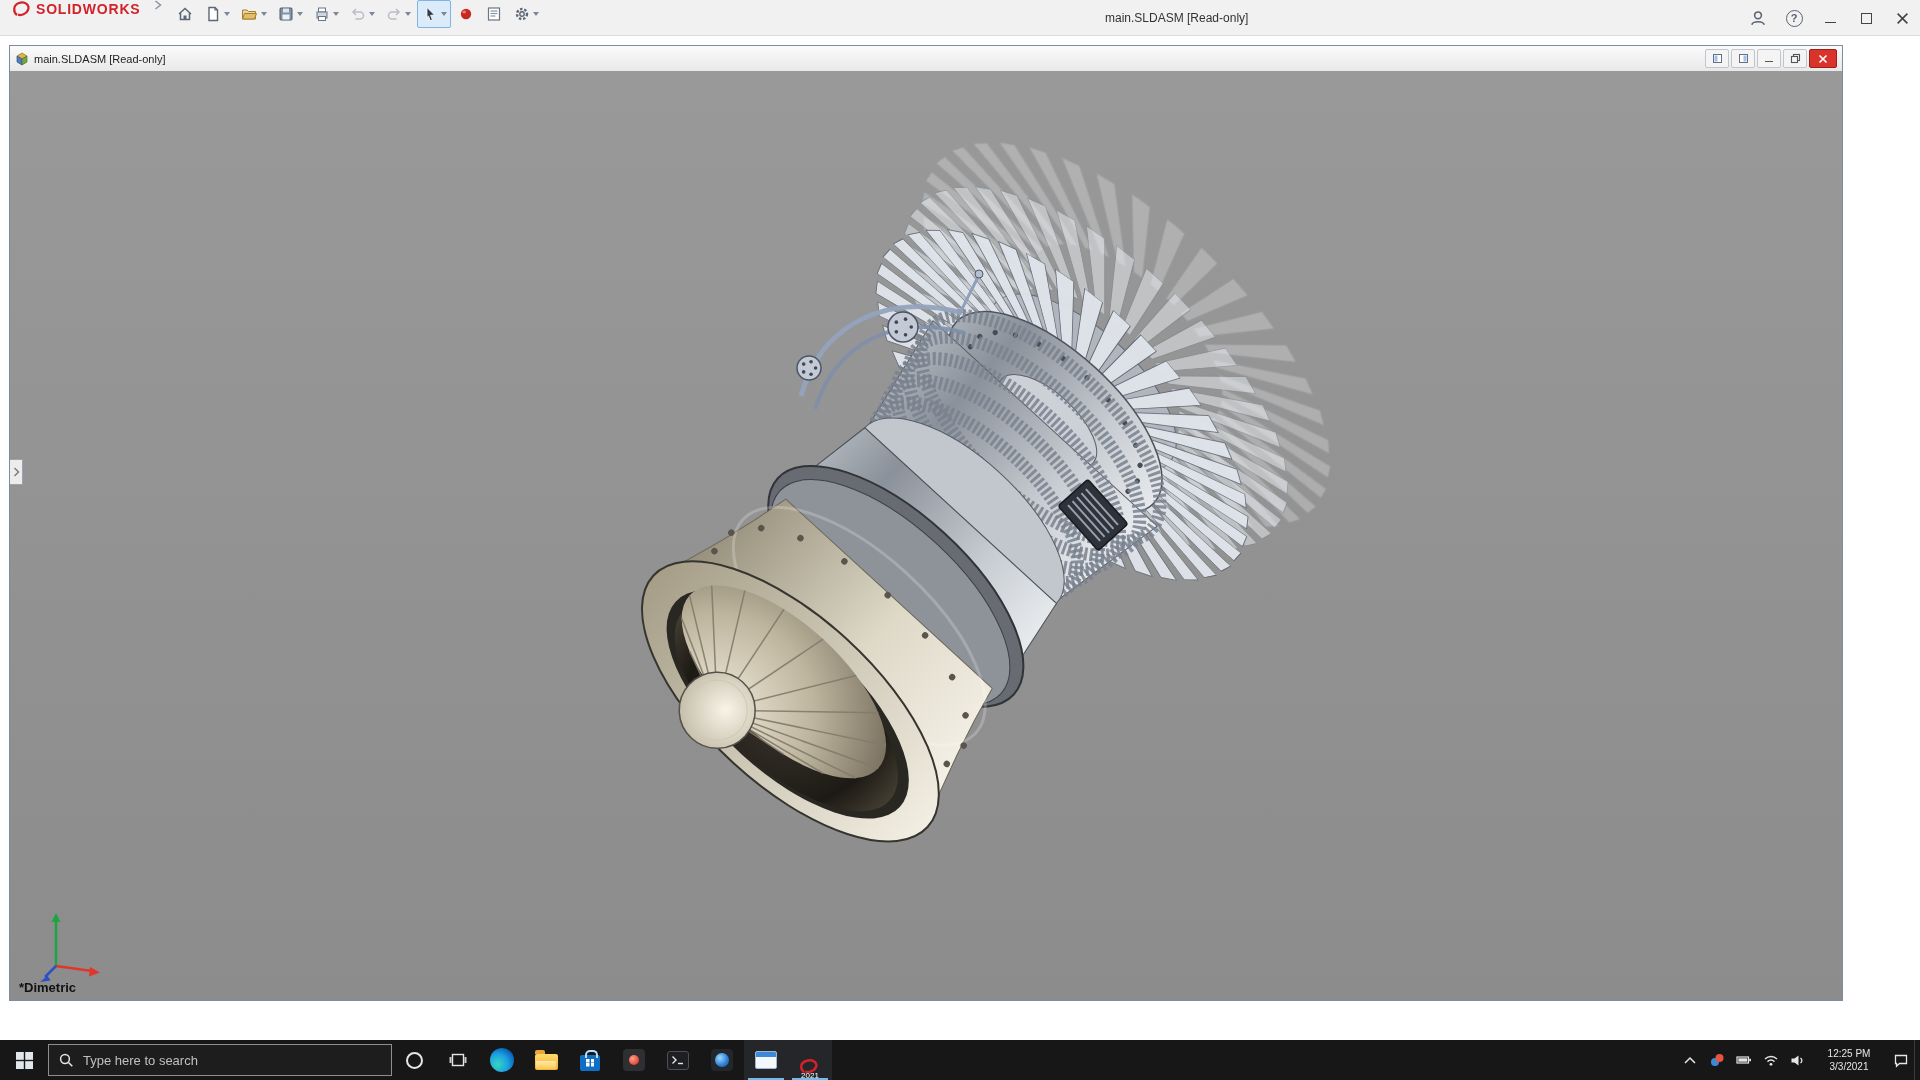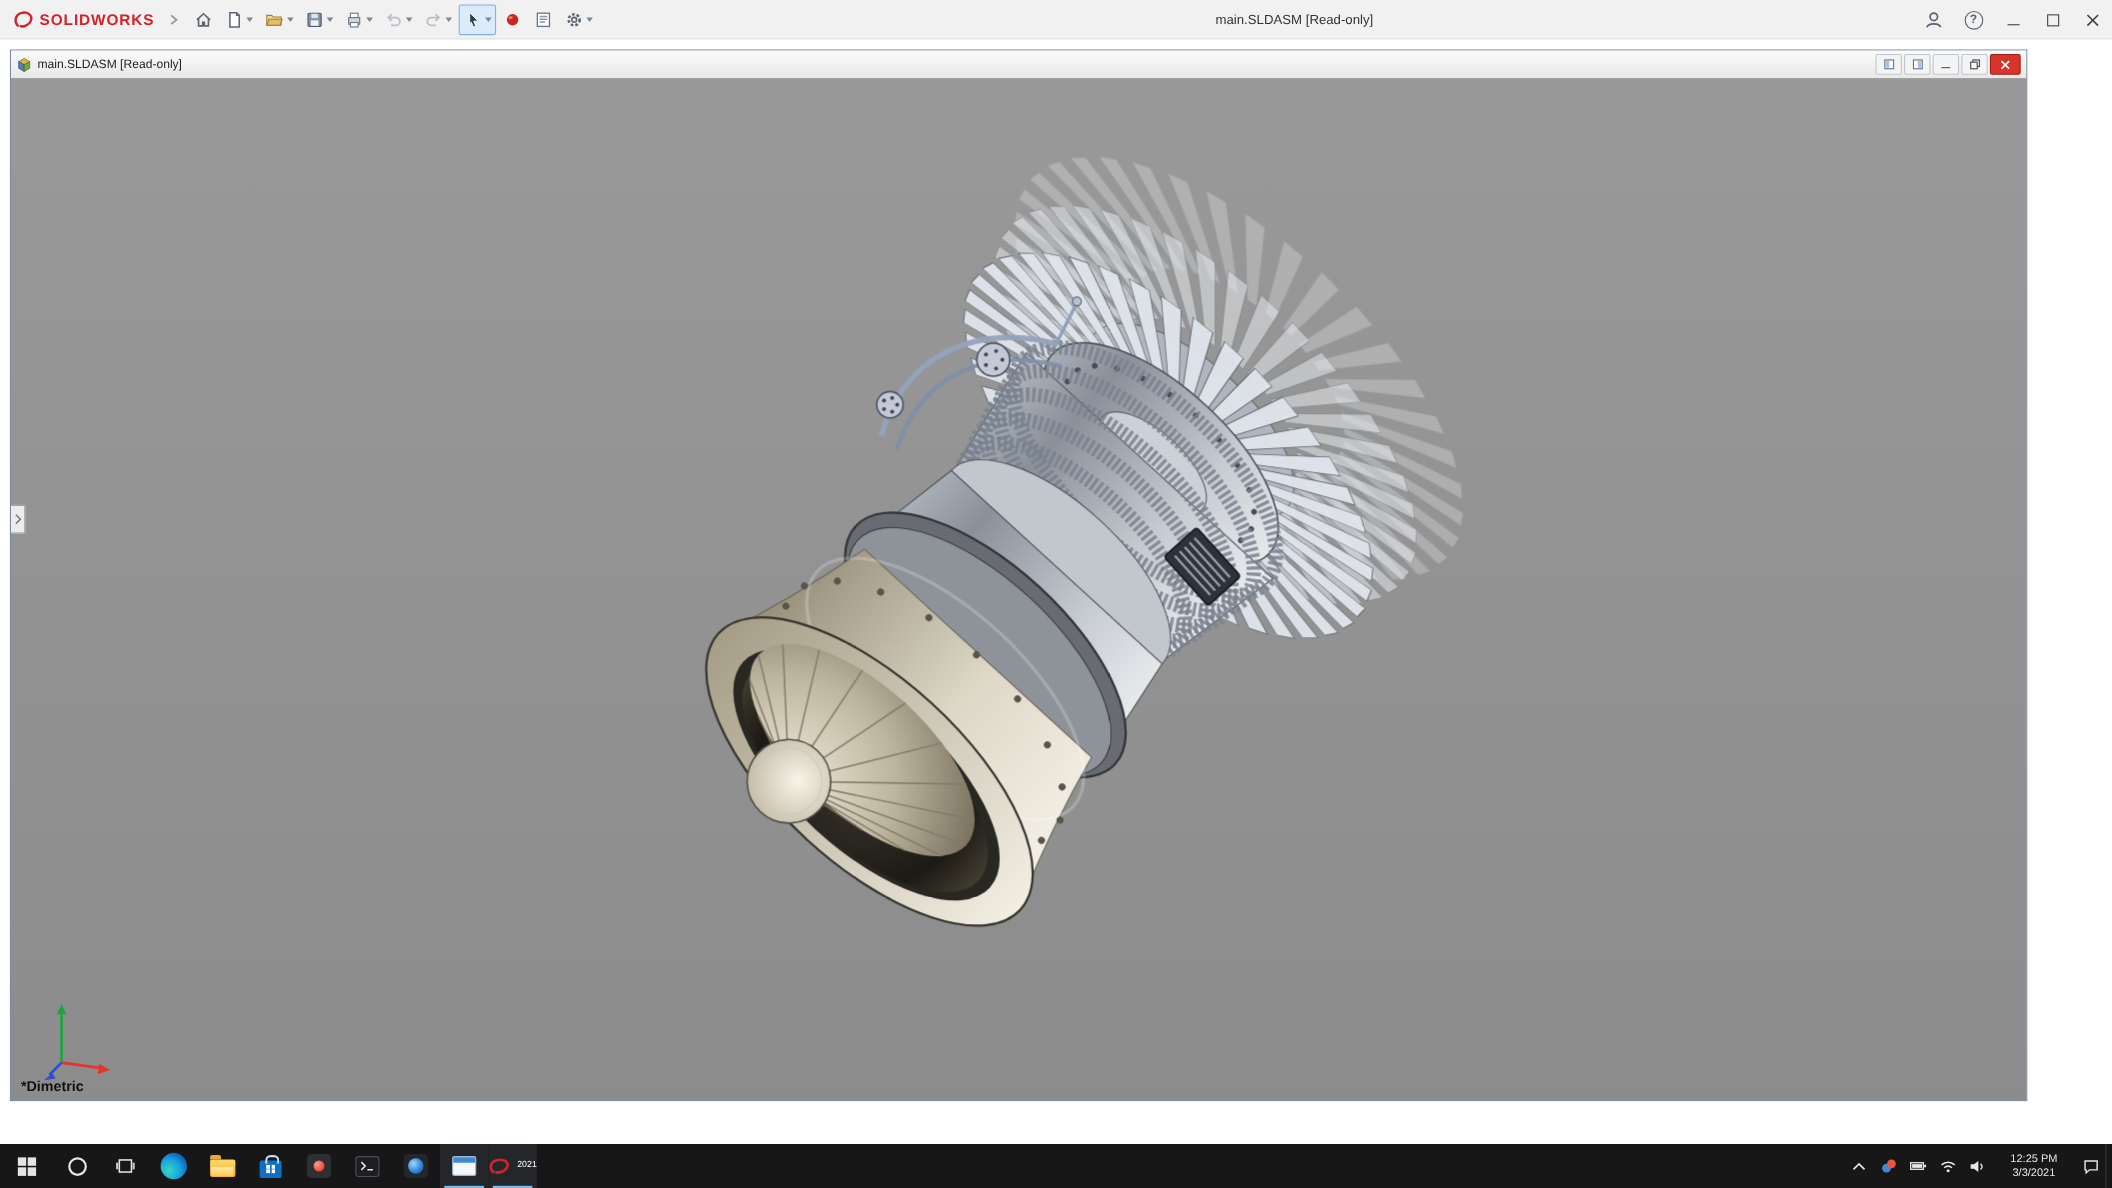--- a/index.html
+++ b/index.html
@@ -2,21 +2,21 @@
 <html><head>
 <meta charset="utf-8">
 <style>
   * { box-sizing: border-box; margin: 0; padding: 0; }
   html,body { width:1920px; height:1080px; overflow:hidden; background:#fff;
               font-family:"Liberation Sans", sans-serif; }
   .root { position:relative; width:1920px; height:1080px; }
 
   
   .titlebar { position:absolute; top:0; left:0; right:0; height:36px; background:#f1f1f2;
-              border-bottom:1px solid #dcdcdc; display:flex; align-items:center; }
+              border-bottom:1px solid #dcdcdc; display:flex; align-items:flex-start; }
   .brand { display:flex; align-items:center; padding-left:12px; gap:4px; }
   .brand-text { color:#d2232a; font-weight:bold; font-size:14px; letter-spacing:0.8px; }
   .flyout { margin:0 10px 0 14px; display:flex; align-items:center; }
   .tools { display:flex; align-items:center; gap:2px; }
   .tool-btn { height:28px; display:flex; align-items:center; justify-content:center;
               padding:0 3px; border:1px solid transparent; border-radius:2px; }
   .tool-btn.active { background:#dcebf9; border-color:#7eb3e3; }
   .caret { width:0; height:0; border-left:3.5px solid transparent; border-right:3.5px solid transparent;
            border-top:4px solid #7a8794; margin-left:2px; }
   .app-doc-title { position:absolute; left:1105px; top:0; height:36px; line-height:36px;
@@ -89,21 +89,21 @@
   .app4 i { width:10px; height:10px; border-radius:50%; display:block;
             background:radial-gradient(circle at 35% 35%, #ff9d8a, #e8543f 60%, #b5311f); }
   .cmdbox { width:22px; height:19px; background:#1d1f23; border:1px solid #4c4f55; border-radius:3px;
             display:flex; align-items:center; justify-content:center; }
   .app6 { width:22px; height:22px; border-radius:4px; background:#23262b; display:flex;
           align-items:center; justify-content:center; }
   .app6 i { width:14px; height:14px; border-radius:50%; display:block;
             background:radial-gradient(circle at 35% 35%, #9ad9ff, #2b7cd3 60%, #1b5fae); }
   .imgwin { width:22px; height:18px; background:#f4f8fc; border:1px solid #9fb6cc; border-radius:2px; }
   .imgwin i { display:block; height:5px; background:#3c89d8; border-radius:1px 1px 0 0; }
-  .sw-slot { display:flex; flex-direction:row; align-items:center; justify-content:space-between; }
+  .sw-slot { display:flex; flex-direction:column; align-items:center; justify-content:flex-end; }
   .sw-badge { font-size:8px; color:#ffffff; line-height:8px; margin-top:-2px; }
   .tb-spacer { flex:1; }
   .tray { display:flex; align-items:center; }
   .tray-btn { width:27px; height:40px; display:flex; align-items:center; justify-content:center; }
   .clock { width:76px; text-align:center; font-size:10px; line-height:13px; padding-top:7px; height:40px; }
   .show-desktop { width:6px; border-left:1px solid #3a3a3a; height:40px; }
 </style>
 </head>
 <body>
 
@@ -561,20 +561,27 @@
 
   <div class="taskbar">
     <span class="tb-start">
       <svg width="17" height="17" viewBox="0 0 17 17">
         <rect x="0" y="0" width="7.8" height="7.8" fill="#e3e6e9"></rect>
         <rect x="9.2" y="0" width="7.8" height="7.8" fill="#e3e6e9"></rect>
         <rect x="0" y="9.2" width="7.8" height="7.8" fill="#e3e6e9"></rect>
         <rect x="9.2" y="9.2" width="7.8" height="7.8" fill="#e3e6e9"></rect>
       </svg>
     </span>
+    <div class="tb-search">
+      <svg width="15" height="15" viewBox="0 0 15 15">
+        <circle cx="6" cy="6" r="4.4" stroke="#e6e6e6" stroke-width="1.5" fill="none"></circle>
+        <line x1="9.5" y1="9.5" x2="13.3" y2="13.3" stroke="#e6e6e6" stroke-width="1.5"></line>
+      </svg>
+      <input type="text" placeholder="Type here to search" style="">
+    </div>
     <span class="task-slot">
       <span class="cortana-ring"></span>
     </span>
     <span class="task-slot">
       <svg width="18" height="16" viewBox="0 0 18 16">
         <rect x="3.5" y="2.5" width="11" height="11" stroke="#e6e6e6" stroke-width="1.4" fill="none"></rect>
         <rect x="0.5" y="5" width="2" height="6" fill="#e6e6e6" opacity="0.85"></rect>
         <rect x="15.5" y="5" width="2" height="6" fill="#e6e6e6" opacity="0.85"></rect>
       </svg>
     </span>

